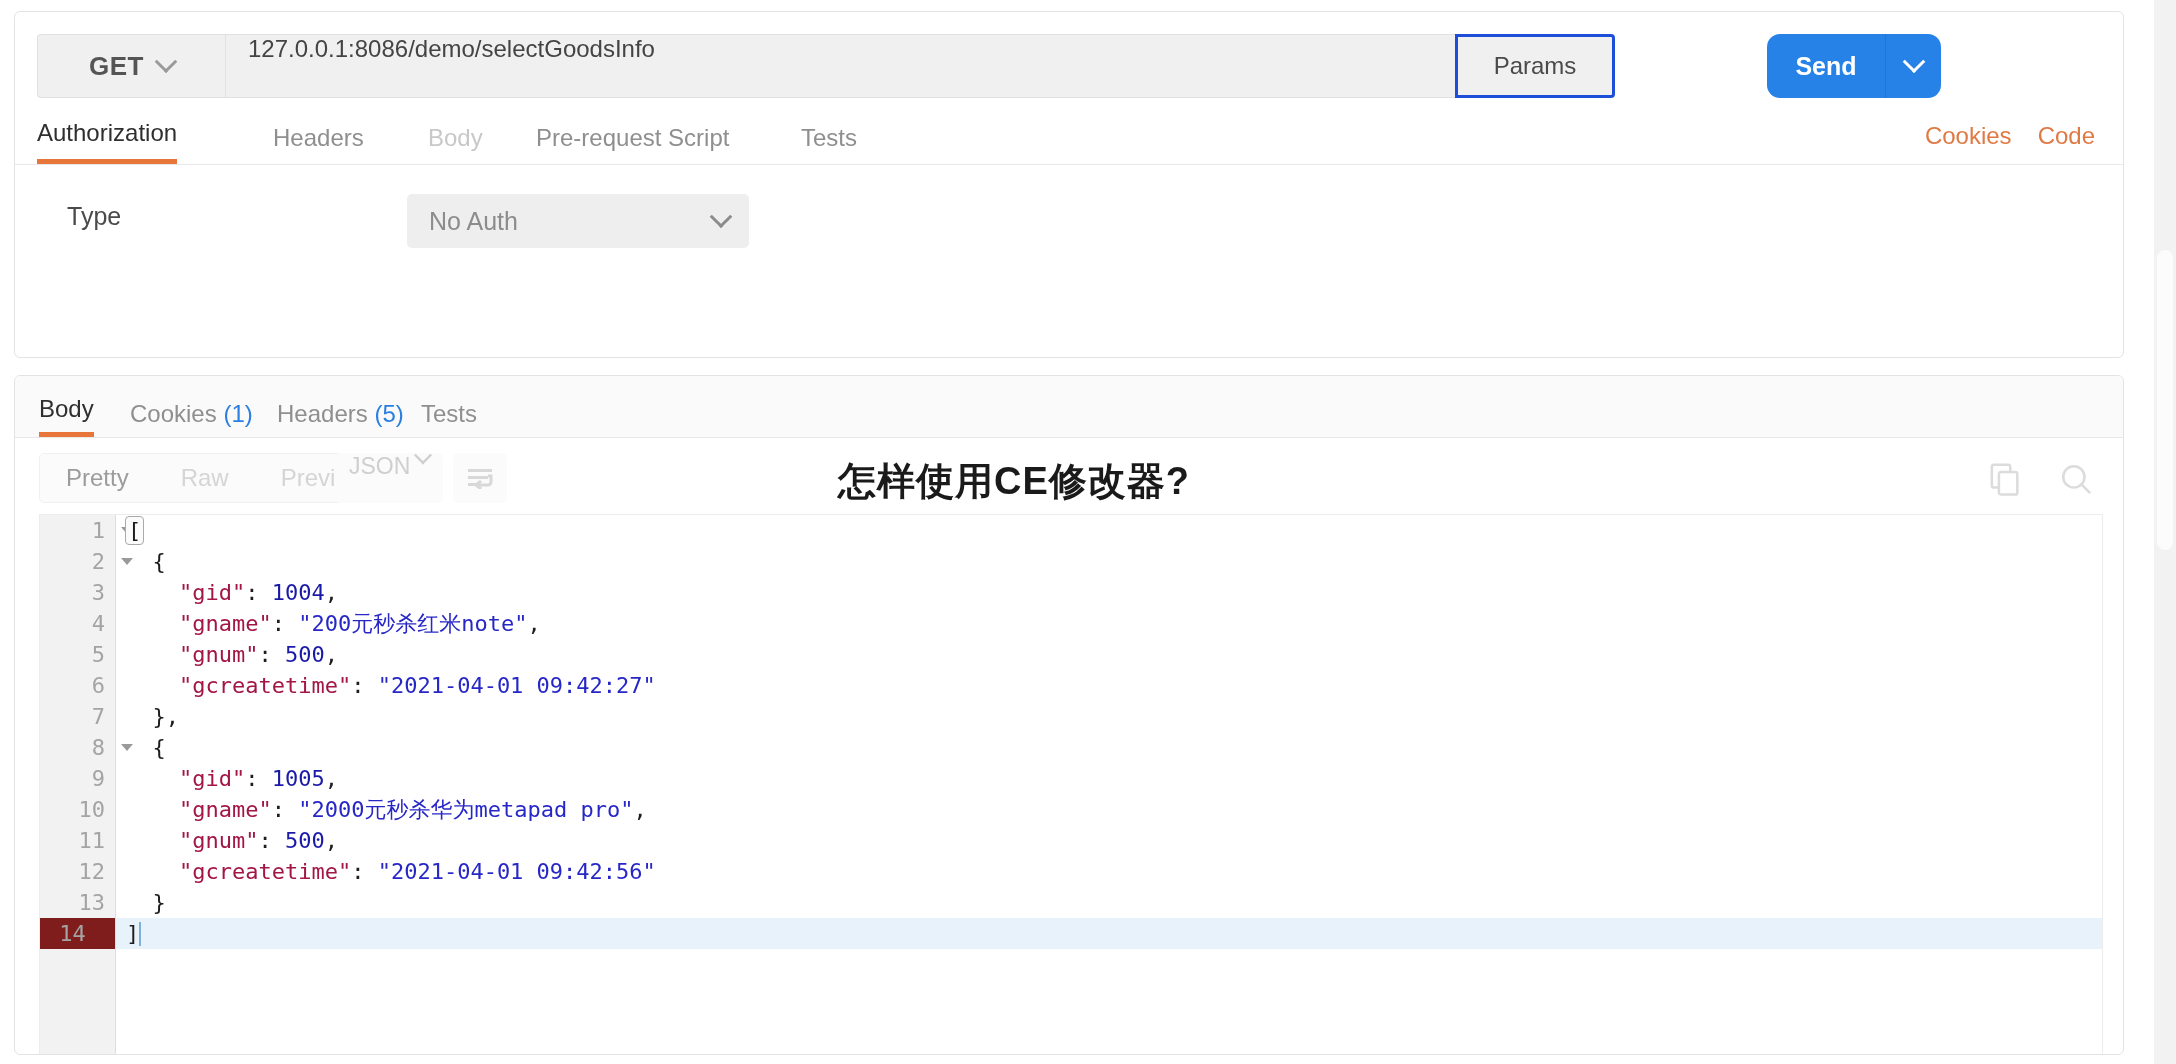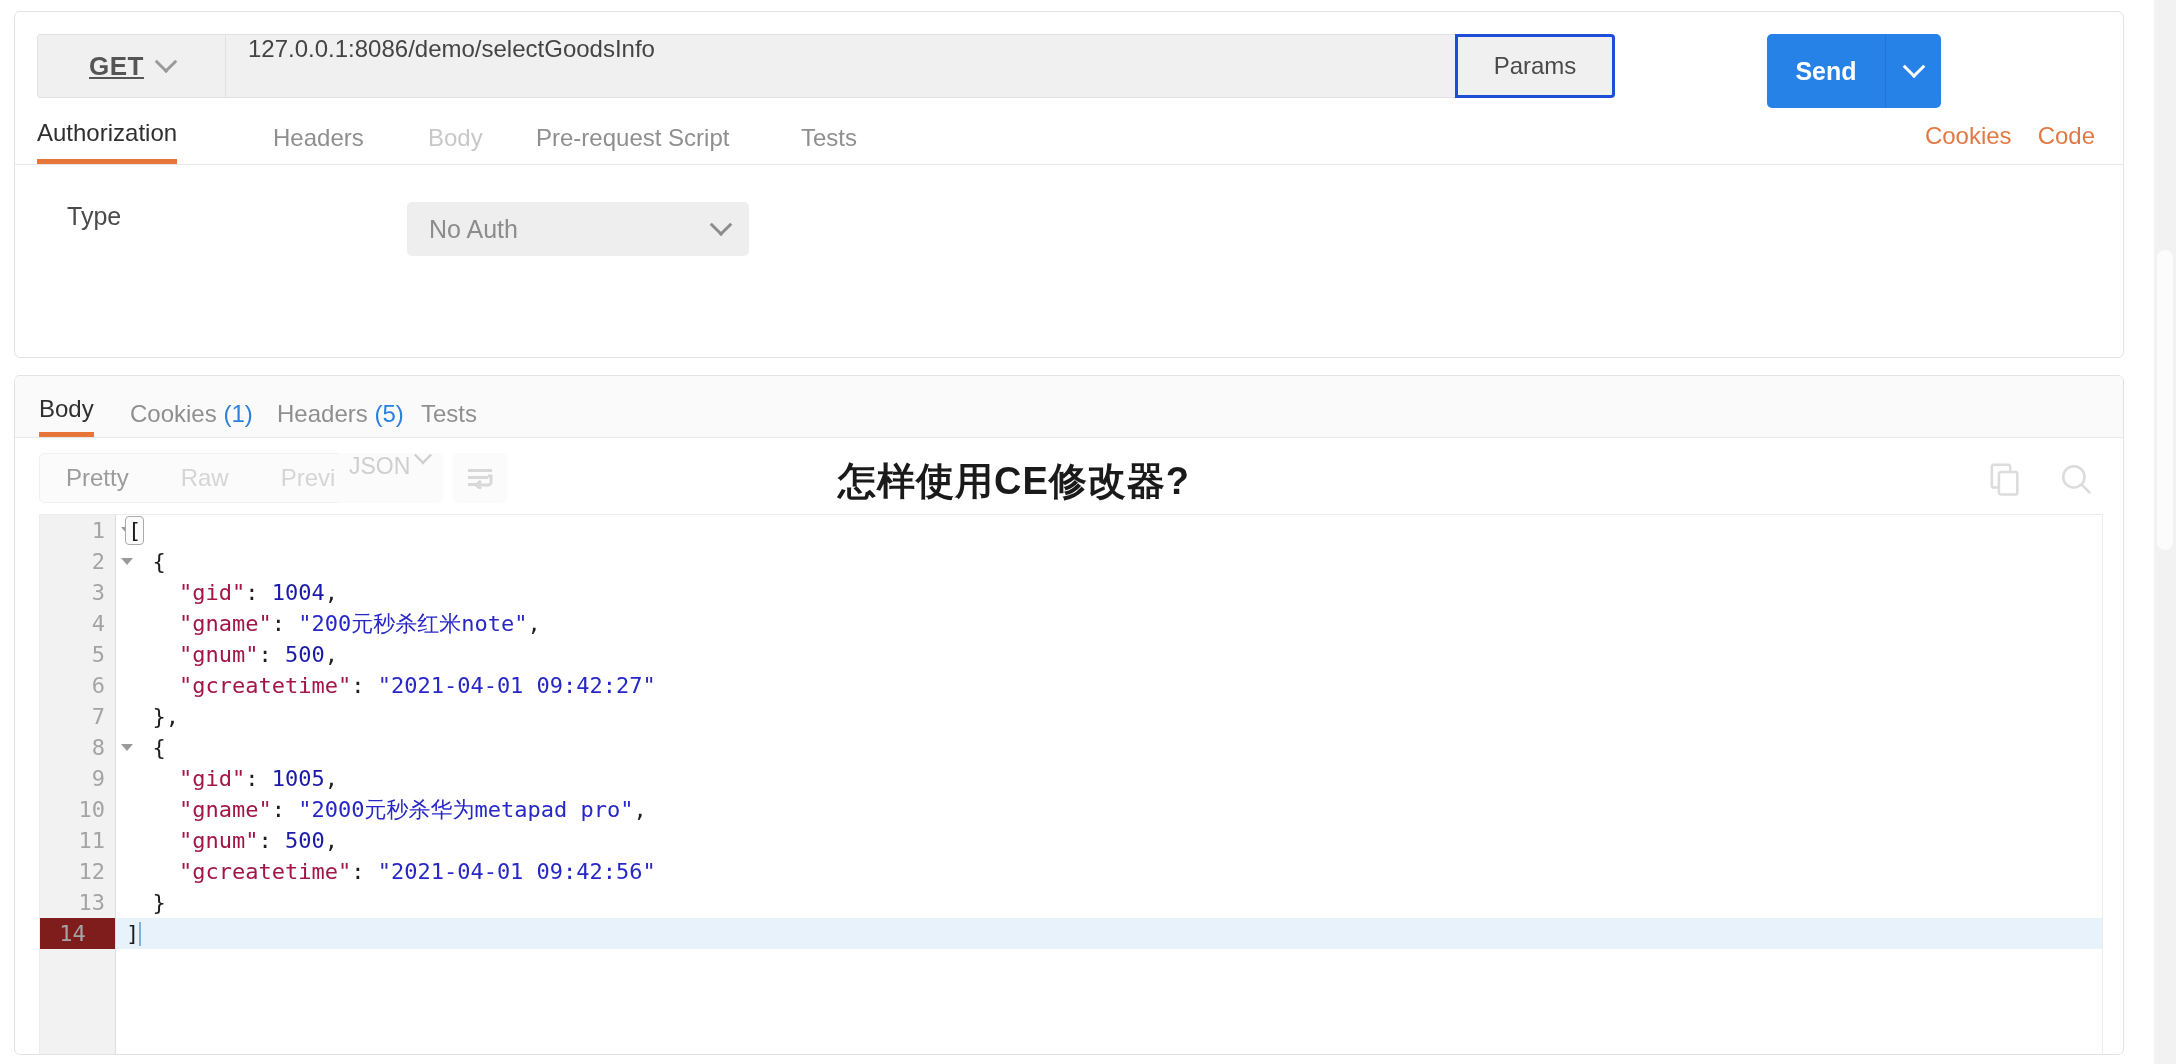--- a/index.html
+++ b/index.html
@@ -42,21 +42,20 @@
     align-items: center;
     justify-content: center;
     gap: 14px;
     cursor: pointer;
   }
   .method-label {
     font-size: 26px;
     font-weight: bold;
     color: #555555;
     letter-spacing: 0.5px;
-    text-decoration: underline;
   }
   .url-input-wrap {
     width: 1230px;
     background: #f0f0f0;
     border: 1px solid #e1e1e1;
     border-right: none;
     display: flex;
     align-items: flex-start;
     padding: 0 22px;
     cursor: text;
@@ -77,23 +76,23 @@
     cursor: pointer;
   }
   .params-btn span {
     font-size: 24px;
     color: #4a4a4a;
   }
 
   .send-group {
     position: absolute;
     left: 1752px; top: 22px;
-    height: 74px;
-    display: flex;
-    border-radius: 5px;
+    height: 64px;
+    display: flex;
+    border-radius: 13px;
     overflow: hidden;
   }
   .send-main {
     width: 118px;
     background: #2782e8;
     display: flex; align-items: center; justify-content: center;
     cursor: pointer;
   }
   .send-main span { color: #ffffff; font-size: 25px; font-weight: bold; }
   .send-caret {
@@ -183,21 +182,21 @@
     align-items: center;
   }
   .auth-label {
     position: absolute;
     left: 52px; top: 12px;
     font-size: 25px;
     color: #4a4a4a;
   }
   .auth-select {
     position: absolute;
-    left: 392px; top: 12px;
+    left: 392px; top: 4px;
     width: 342px; height: 54px;
     background: #eeeeee;
     border-radius: 5px;
     display: flex;
     align-items: center;
     justify-content: space-between;
     padding: 0 20px 0 22px;
     cursor: pointer;
   }
   .auth-select span {

